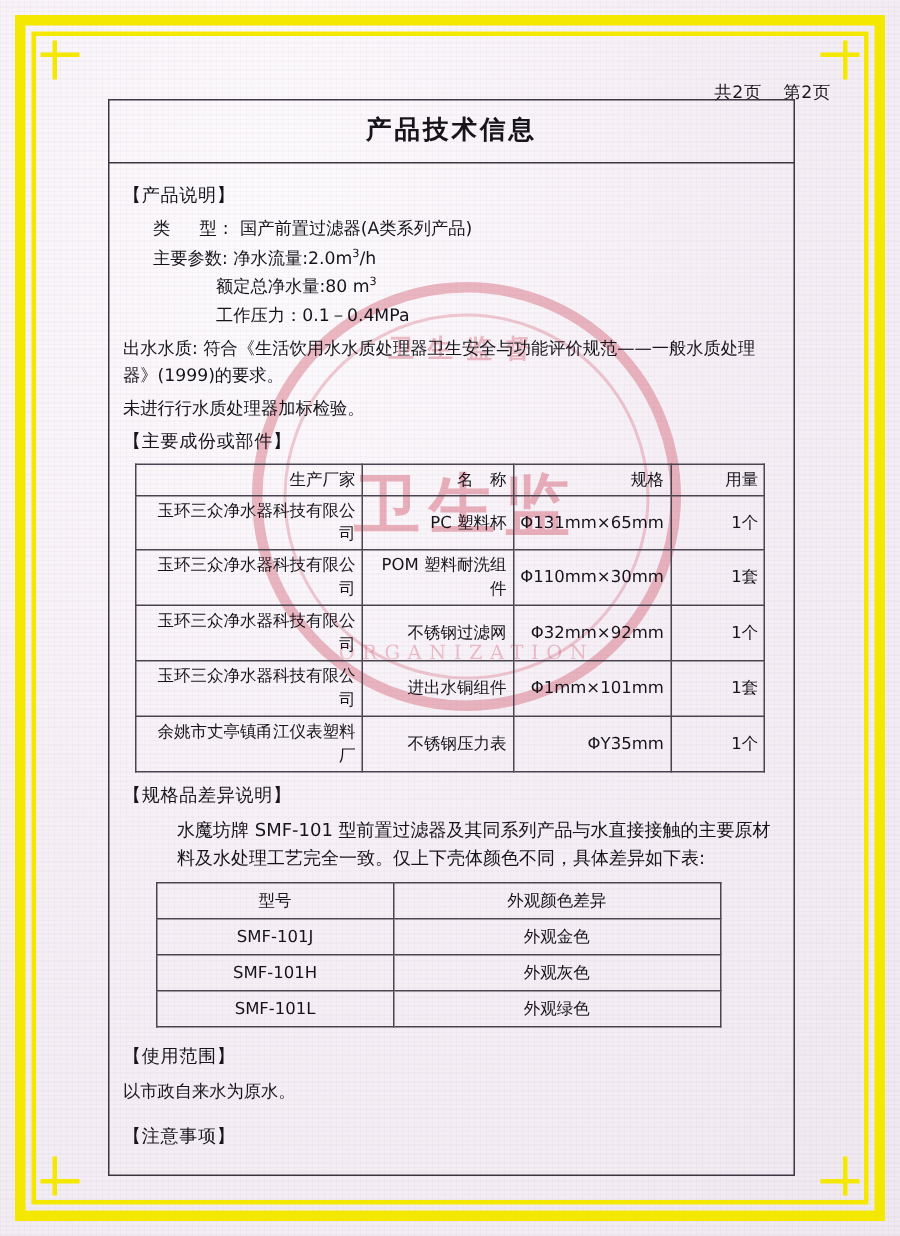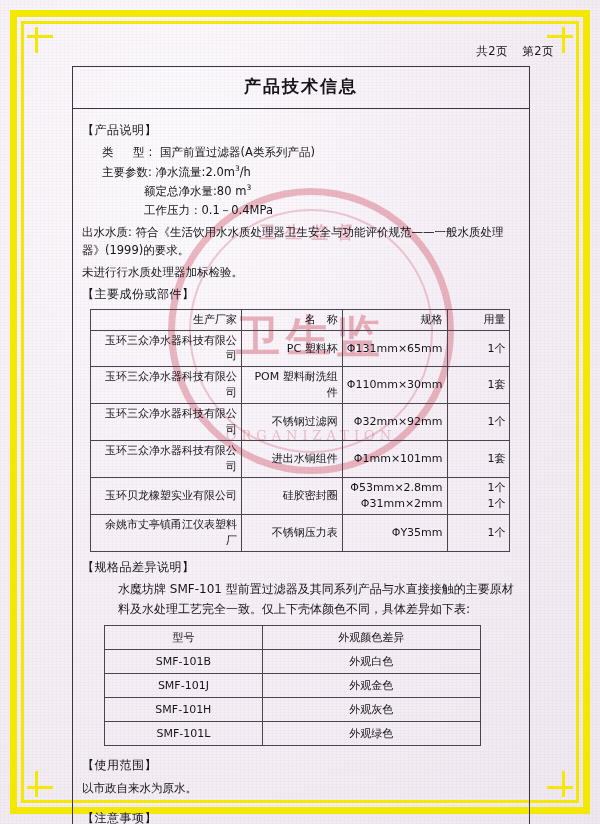--- a/index.html
+++ b/index.html
@@ -116,21 +116,21 @@
     color: rgba(196, 33, 60, 0.26);
     font-size: 13px;
     letter-spacing: 5px;
     font-family: "DejaVu Serif", serif;
   }
 
   
   .page-number {
     position: absolute;
     right: 46px;
-    top: 44px;
+    top: 54px;
     font-size: 11.5px;
     color: #19171c;
     z-index: 6;
     letter-spacing: 0.5px;
     white-space: nowrap;
   }
   .page-number span { margin-left: 10px; }
 
   
   .doc {
@@ -306,50 +306,38 @@
           <td>Φ32mm×92mm</td>
           <td>1个</td>
         </tr>
         <tr>
           <td>玉环三众净水器科技有限公司</td>
           <td>进出水铜组件</td>
           <td>Φ1mm×101mm</td>
           <td>1套</td>
         </tr>
         <tr>
-          <td>玉环贝龙橡塑实业有限公司</td>
-          <td>硅胶密封圈</td>
-          <td style="white-space:pre-line;">Φ53mm×2.8mm
-Φ31mm×2mm</td>
-          <td style="white-space:pre-line;">1个
-1个</td>
-        </tr>
-        <tr>
           <td>余姚市丈亭镇甬江仪表塑料厂</td>
           <td>不锈钢压力表</td>
           <td>ΦY35mm</td>
           <td>1个</td>
         </tr>
       </tbody>
         </table>
 
       <div class="sec-head">【规格品差异说明】</div>
       <div class="spec-note tall">水魔坊牌 SMF-101 型前置过滤器及其同系列产品与水直接接触的主要原材料及水处理工艺完全一致。仅上下壳体颜色不同，具体差异如下表:</div>
 
       <table class="grid2">
         <tbody>
             <tr>
           <th class="m-col-a">型号</th>
           <th class="m-col-b">外观颜色差异</th>
         </tr>
         <tr>
-          <td>SMF-101B</td>
-          <td>外观白色</td>
-        </tr>
-        <tr>
           <td>SMF-101J</td>
           <td>外观金色</td>
         </tr>
         <tr>
           <td>SMF-101H</td>
           <td>外观灰色</td>
         </tr>
         <tr>
           <td>SMF-101L</td>
           <td>外观绿色</td>

